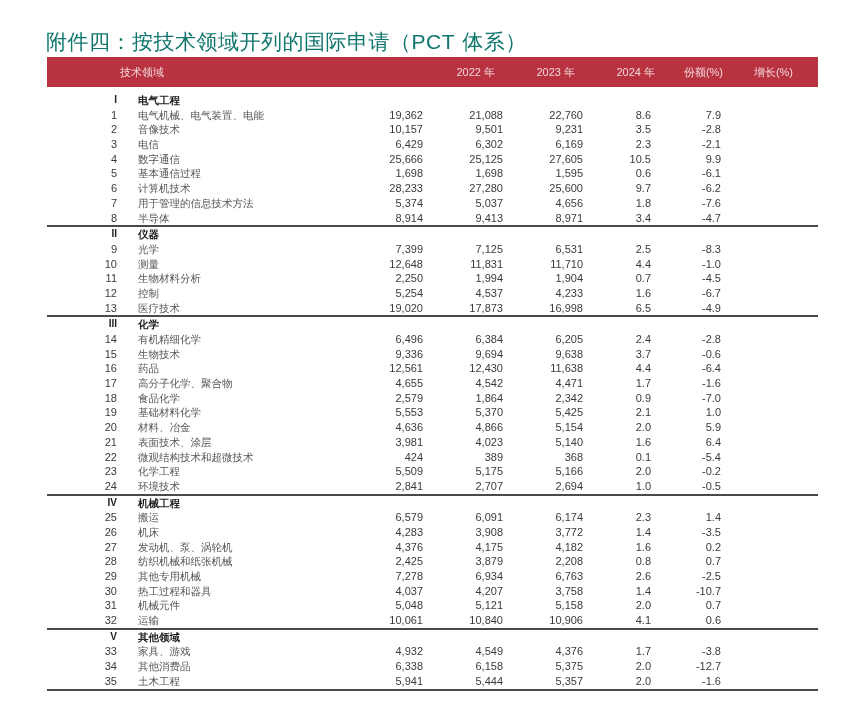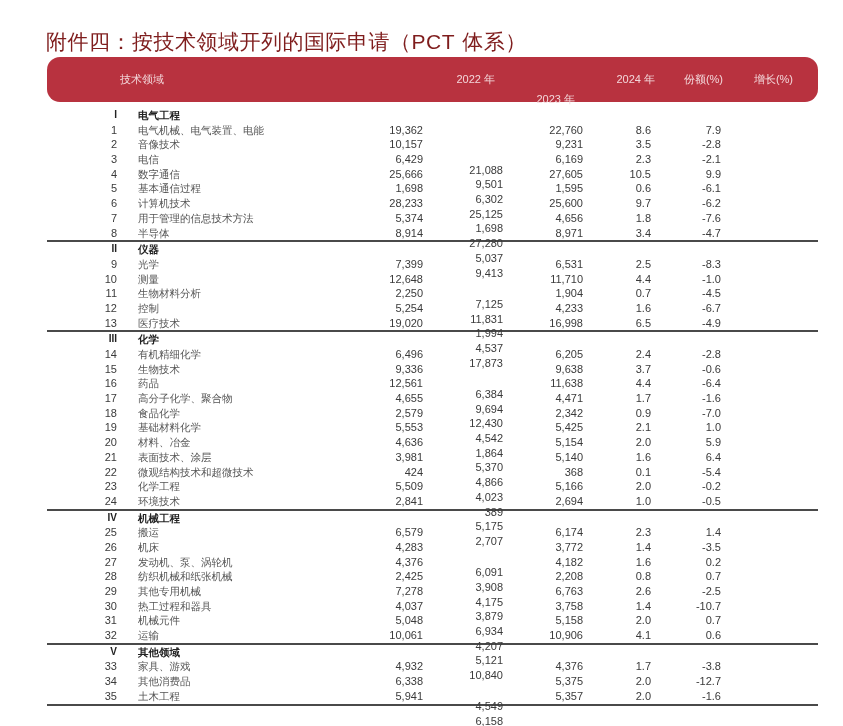--- a/index.html
+++ b/index.html
@@ -1,28 +1,28 @@
 <!DOCTYPE html>
 <html><head>
 <meta charset="utf-8">
 <style>
   html, body { margin: 0; padding: 0; background: #ffffff; }
   body { width: 843px; height: 726px; position: relative; overflow: hidden;
          font-family: "Liberation Sans", "DejaVu Sans", sans-serif; color: #333; }
-  .title { position: absolute; left: 46px; top: 28px; font-size: 21px; color: #7f1d1d;
+  .title { position: absolute; left: 46px; top: 28px; font-size: 21px; color: #0f766e;
            font-family: "DejaVu Serif", "Liberation Serif", serif; letter-spacing: 0.5px; white-space: nowrap; }
   .title .pct { font-family: "Liberation Sans", sans-serif; }
   .tbl { position: absolute; left: 47px; top: 57px; width: 771px; }
-  .hdr { height: 45px; background: #b8323f; color: #f3d7da; display: flex; align-items: center;
-         font-size: 11px; border-radius: 13px; }
+  .hdr { height: 30px; background: #b8323f; color: #f3d7da; display: flex; align-items: center;
+         font-size: 11px; }
   .hdr .c-name { padding-left: 73px; width: 298px; box-sizing: border-box; }
   .c-name { }
   .cell { text-align: right; box-sizing: border-box; }
   .col-22 { width: 150px; }
-  .col-23 { width: 80px; margin-top: 40px; }
+  .col-23 { width: 80px; }
   .col-24 { width: 80px; }
   .col-sh { width: 68px; }
   .col-gr { width: 70px; }
   .hdr .col-22 { padding-right: 0; }
   .body { padding-top: 6px; }
   .row { display: flex; height: 14.7px; line-height: 14.7px; font-size: 11px; color: #3a3a3a; }
   .row .idx { width: 70px; text-align: right; padding-right: 0; box-sizing: border-box; }
   .row .name { width: 228px; padding-left: 21px; box-sizing: border-box; white-space: nowrap;
                font-family: "DejaVu Serif", "Liberation Serif", serif; font-size: 10.5px; color: #555; }
   .row.group .name { font-family: "DejaVu Sans", sans-serif; font-weight: bold; color: #222; font-size: 10.5px; }

